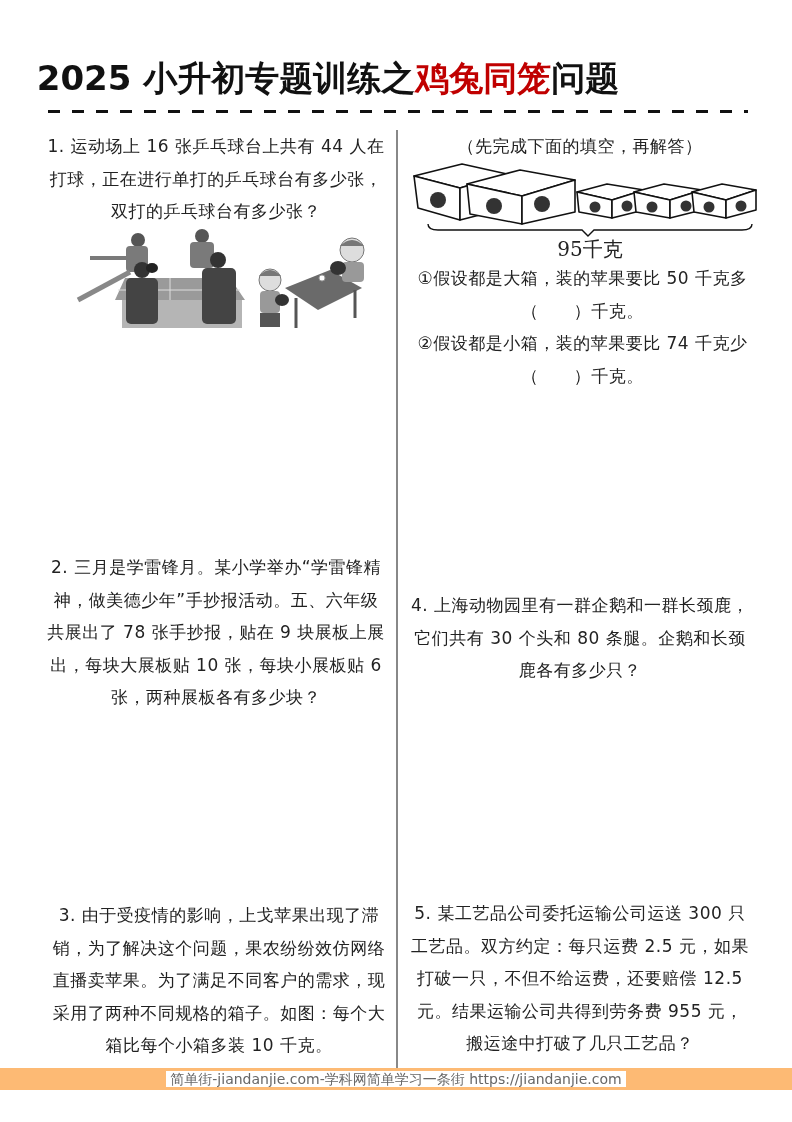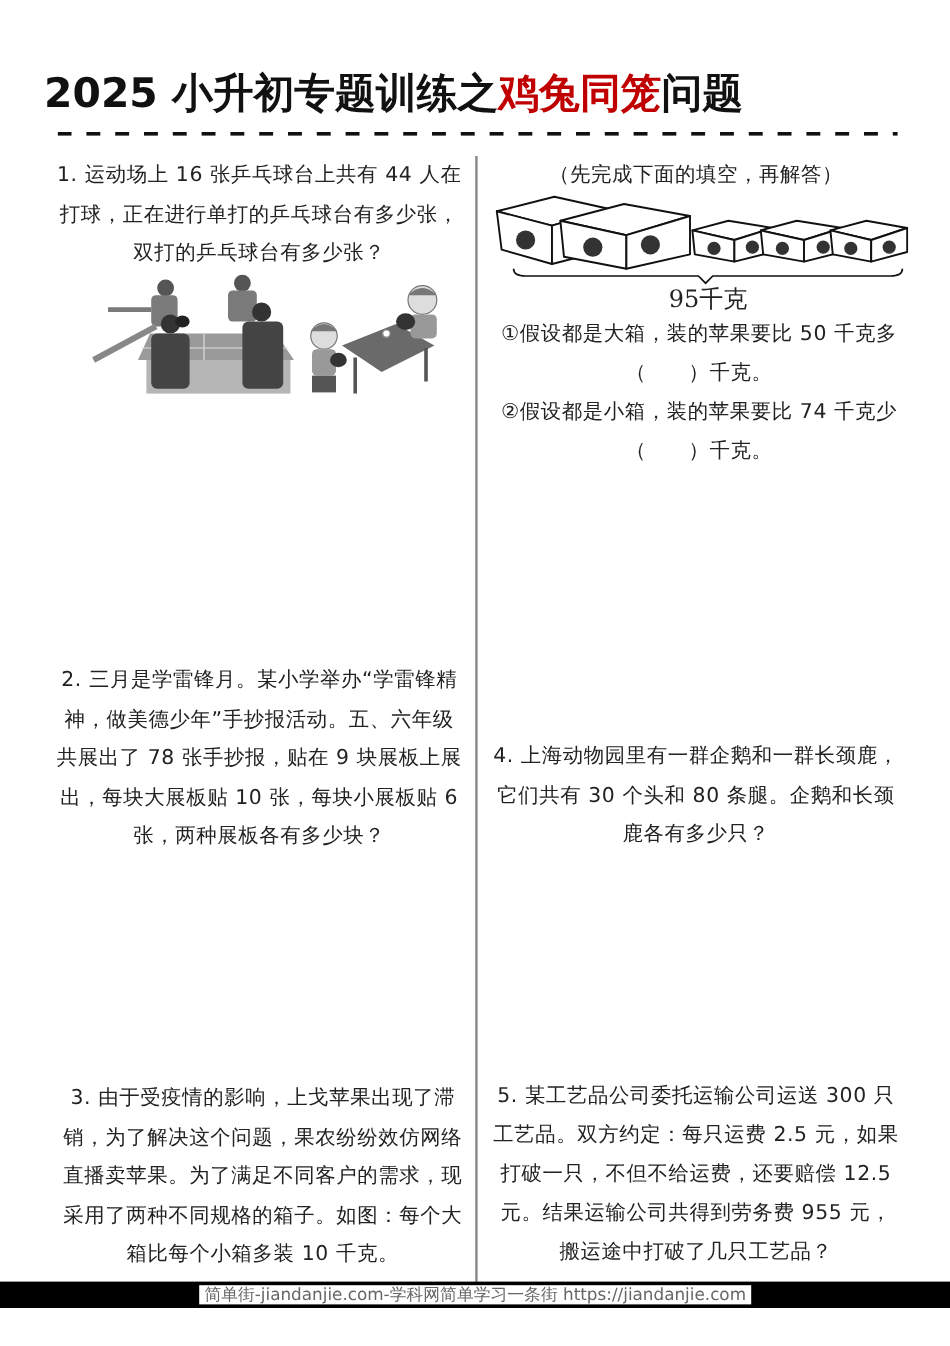--- a/index.html
+++ b/index.html
@@ -26,36 +26,36 @@
     .q {
       position: absolute; font-size: 17px; line-height: 32.5px; color: #222;
       letter-spacing: 0.5px;
       text-align: center;
     }
     .q p { margin: 0; }
 
     #q1 { left: 46px; top: 130px; width: 340px; }
     #q2 { left: 46px; top: 551px; width: 340px; }
     #q3 { left: 46px; top: 899px; width: 346px; }
-    #q4 { left: 410px; top: 614px; width: 340px; }
+    #q4 { left: 410px; top: 589px; width: 340px; }
     #q5 { left: 410px; top: 897px; width: 340px; }
 
     #q3-note { left: 410px; top: 130px; width: 340px; }
     #q3-parts { left: 410px; top: 262px; width: 345px; }
 
     .pingpong { position: absolute; left: 70px; top: 228px; width: 300px; height: 104px; }
     .boxes { position: absolute; left: 412px; top: 162px; width: 345px; height: 100px; }
     .boxes-label {
       position: absolute; left: 550px; top: 236px; width: 80px; text-align: center;
       font-family: "DejaVu Serif", serif; font-size: 20px; color: #222;
     }
 
     .footer {
       position: absolute; left: 0; top: 1068px; width: 792px; text-align: center;
-      font-size: 14px; color: #666; background: #000000; line-height: 22px;
+      font-size: 14px; color: #666; background: #fdba74; line-height: 22px;
     }
     .footer span { background: #fff; padding: 0 4px; }
   </style>
 </head>
 <body>
 
 <div class="title">
   <span>2025 小升初专题训练之</span><span class="red">鸡兔同笼</span><span>问题</span>
 </div>
 

